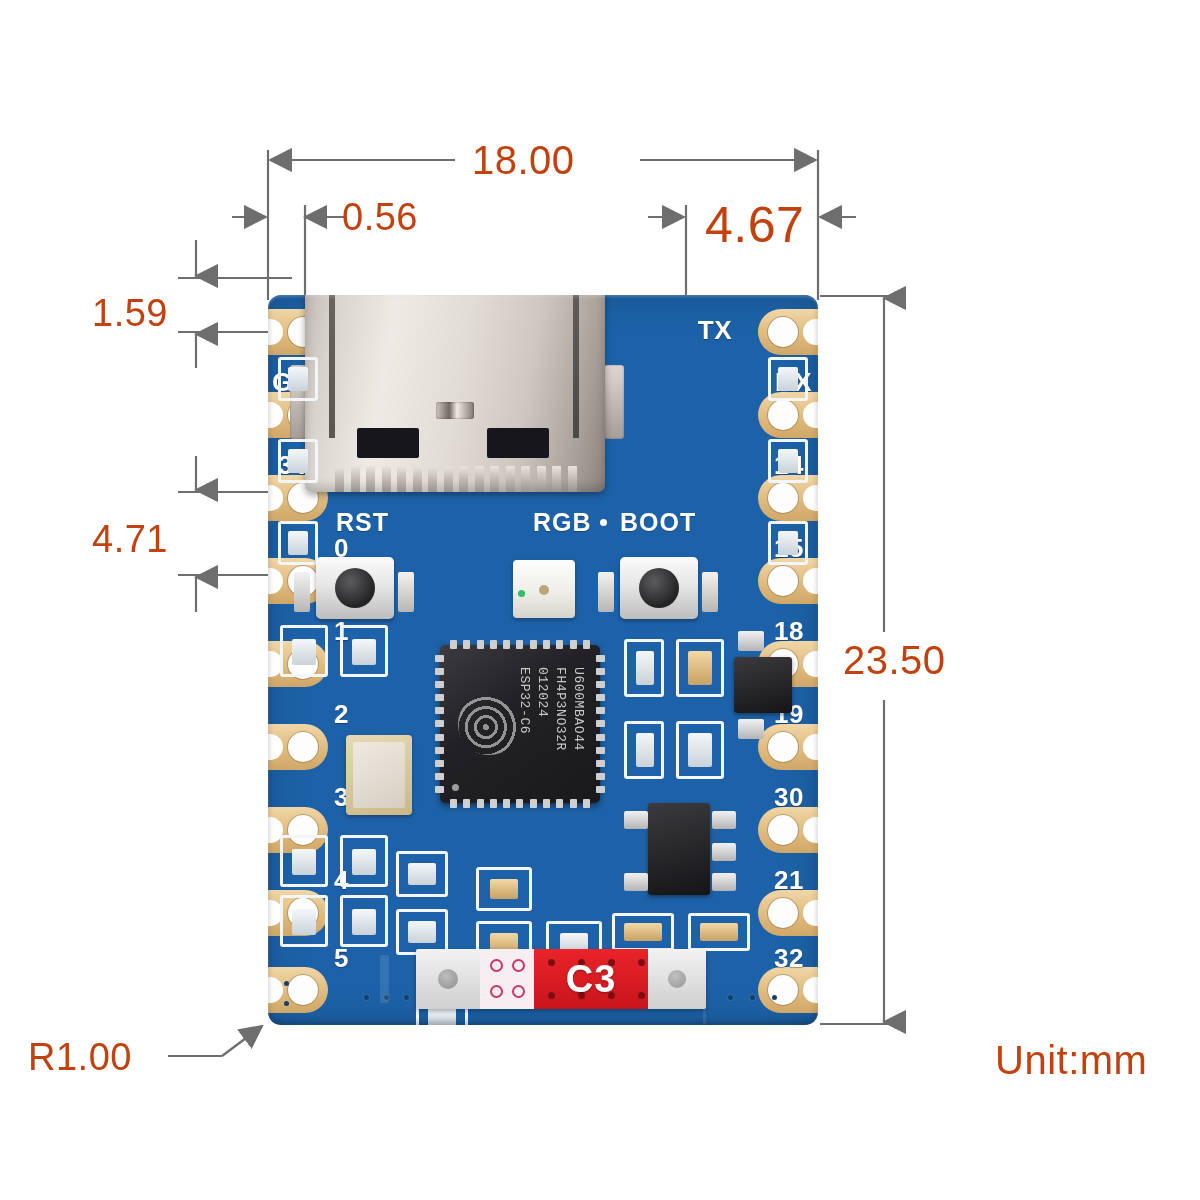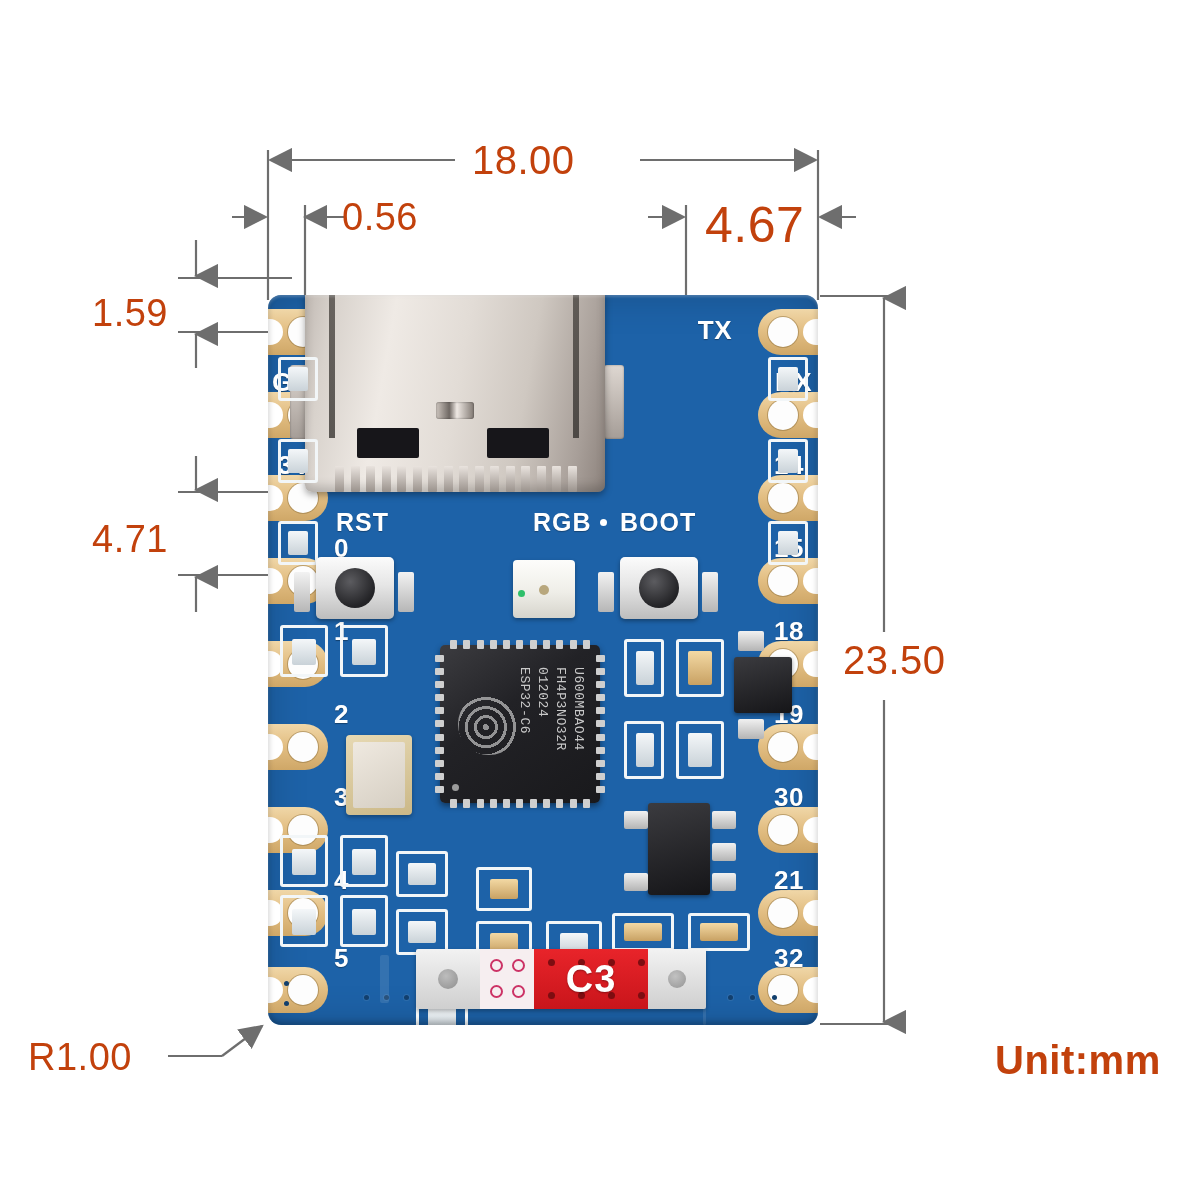--- a/index.html
+++ b/index.html
@@ -31,21 +31,21 @@
     white-space: nowrap;
     letter-spacing: 0.5px;
   }
   .dim-18   { left: 472px;  top: 138px;  font-size: 40px; }
   .dim-138  { left: 342px;  top: 196px;  font-size: 38px; }
   .dim-467  { left: 705px;  top: 196px;  font-size: 50px; }
   .dim-159  { left: 92px;   top: 292px;  font-size: 38px; }
   .dim-254  { left: 92px;   top: 518px;  font-size: 38px; }
   .dim-2350 { left: 843px;  top: 638px;  font-size: 40px; }
   .dim-r100 { left: 28px;   top: 1036px; font-size: 38px; }
-  .dim-unit { left: 995px;  top: 1038px; font-size: 40px; font-weight: bold; }
+  .dim-unit { left: 995px;  top: 1038px; font-size: 40px; }
 
   
   #dimlines {
     position: absolute;
     left: 0; top: 0;
     width: 1200px; height: 1200px;
     pointer-events: none;
   }
 
   

